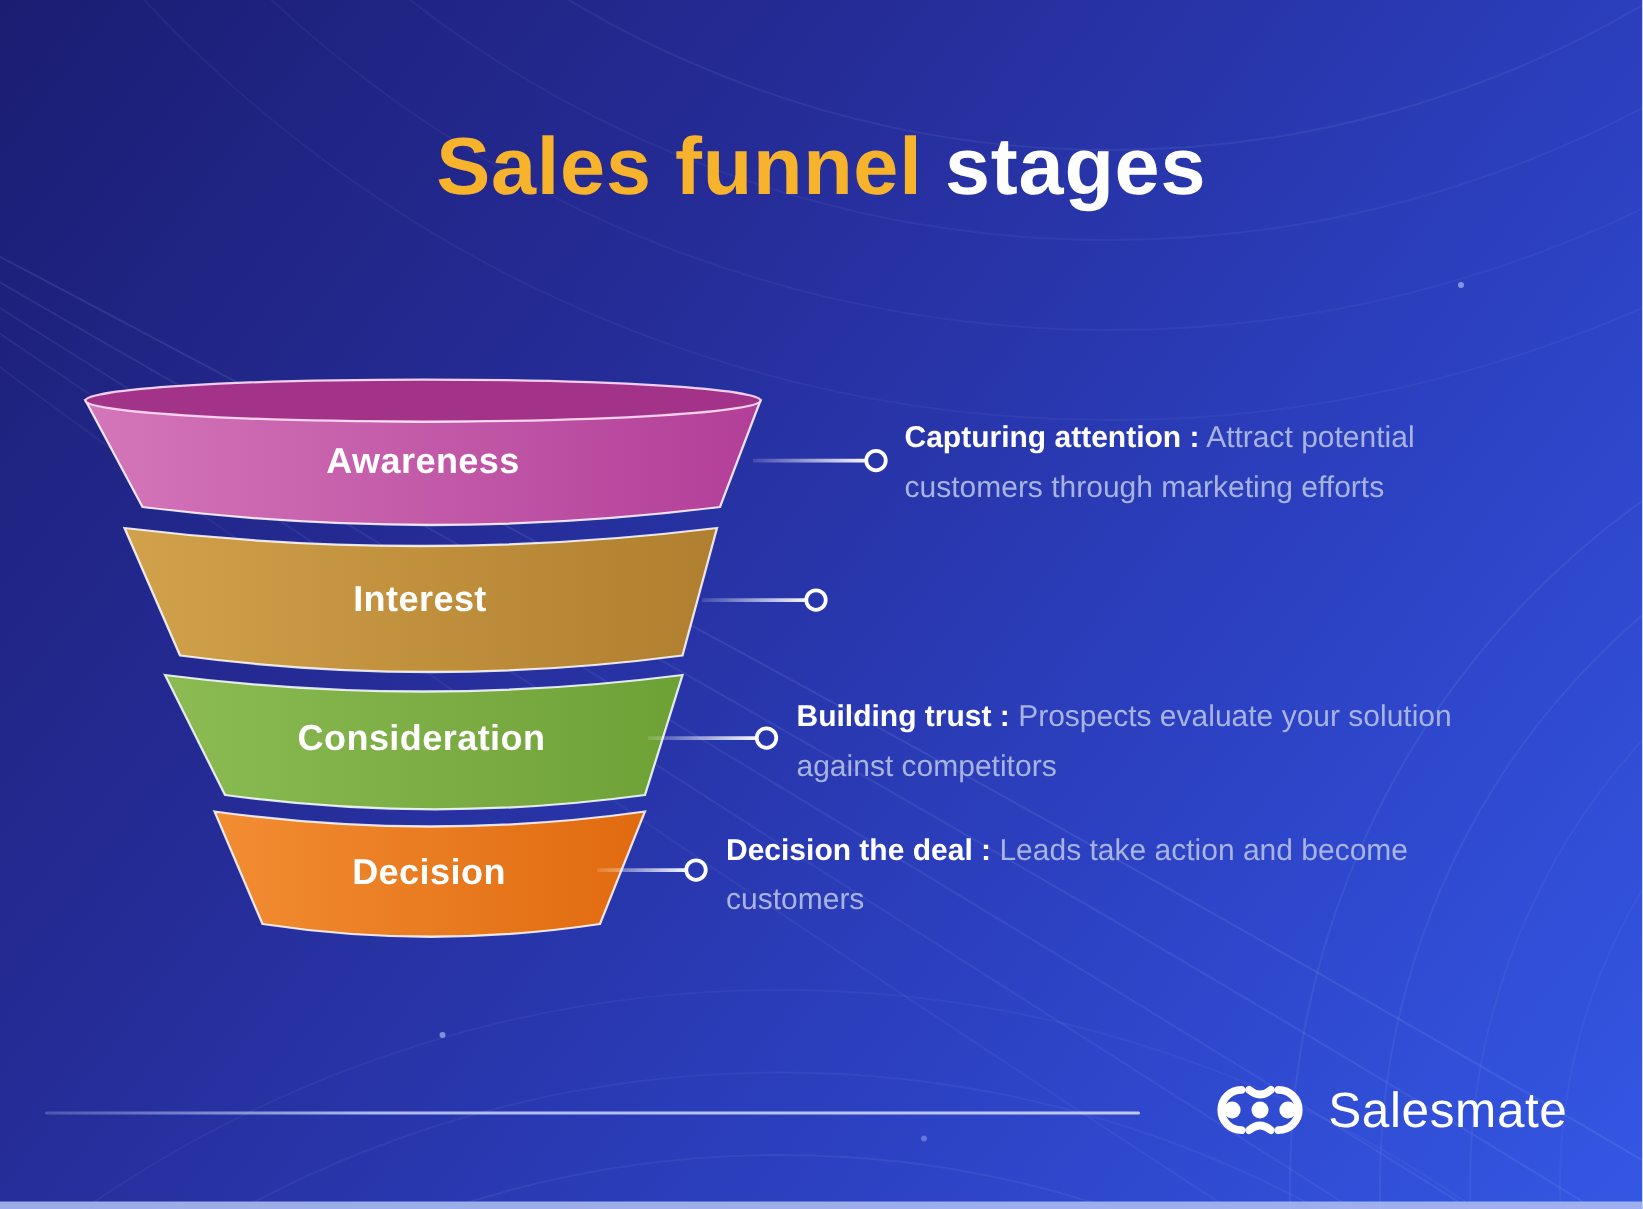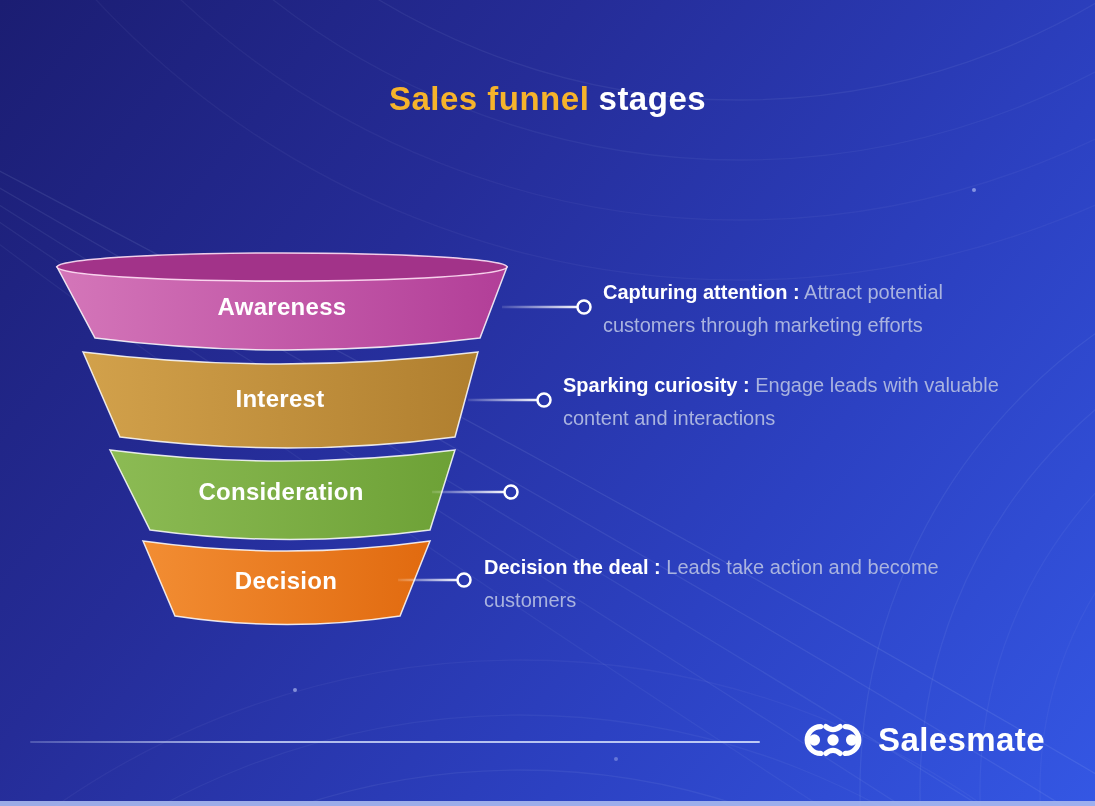--- a/index.html
+++ b/index.html
@@ -9,35 +9,35 @@
     overflow:hidden;
   }
   .canvas{
     position:relative;width:1095px;height:806px;
     background:linear-gradient(128deg,#1b1d72 0%,#252c97 34%,#2c41c2 68%,#3457e4 100%);
     overflow:hidden;
   }
   .bg-svg,.funnel-svg{position:absolute;left:0;top:0;}
   .title{
     position:absolute;left:0;top:80px;width:1095px;
-    text-align:center;font-size:33px;font-weight:bold;letter-spacing:.5px;
+    text-align:center;font-size:54px;font-weight:bold;letter-spacing:.5px;
   }
   .title .hl{color:#F6B32B;}
   .title .rest{color:#ffffff;margin-left:.28em;}
   .stage-label{
     font-size:24px;font-weight:bold;fill:#ffffff;letter-spacing:.3px;
   }
   .desc{
     position:absolute;font-size:20px;line-height:33px;color:#A9B3DF;
   }
   .desc b{color:#ffffff;font-weight:bold;}
   .footer{
     position:absolute;right:50px;top:718px;display:flex;align-items:center;gap:14px;
   }
-  .brand-text{color:#ffffff;font-size:33px;font-weight:bold;letter-spacing:.4px;}
+  .brand-text{color:#ffffff;font-size:33px;font-weight:normal;letter-spacing:.4px;}
   .divider{
     position:absolute;left:30px;top:741px;width:730px;height:2px;
     background:linear-gradient(90deg,rgba(200,212,248,.25),rgba(208,219,250,.8) 30%,rgba(215,225,252,.85));
     border-radius:2px;
   }
   .bottom-strip{
     position:absolute;left:0;bottom:0;width:1095px;height:5px;
     background:#a9b9ee;opacity:.9;
   }
   .spark{position:absolute;width:4px;height:4px;border-radius:50%;background:#cdd8ff;opacity:.55;}
@@ -144,23 +144,23 @@
     <g>
       <line x1="398" y1="580" x2="457" y2="580" stroke="url(#g-line3)" stroke-width="2.5"></line>
       <circle cx="464" cy="580" r="6.5" fill="none" stroke="#ffffff" stroke-width="2.5"></circle>
     </g>
   </svg>
 
   <div class="desc" style="left:603px;top:276px;width:385px;">
     <b>Capturing attention :</b>
     <span>Attract potential customers through marketing efforts</span>
   </div>
-  <div class="desc" style="left:563px;top:369px;width:455px;">
-    <b>Sparking curiosity :</b>
-    <span>Engage leads with valuable content and interactions</span>
+  <div class="desc" style="left:531px;top:462px;width:465px;">
+    <b>Building trust :</b>
+    <span>Prospects evaluate your solution against competitors</span>
   </div>
   <div class="desc" style="left:484px;top:551px;width:470px;">
     <b>Decision the deal :</b>
     <span>Leads take action and become customers</span>
   </div>
 
   <div class="divider"></div>
   <div class="footer">
     <svg width="62" height="44" viewBox="0 0 60 40">
       <g fill="none" stroke="#ffffff" stroke-width="5" stroke-linecap="round">

